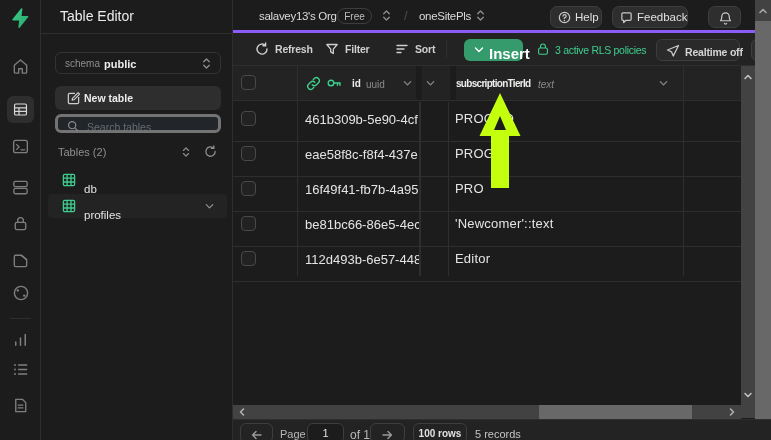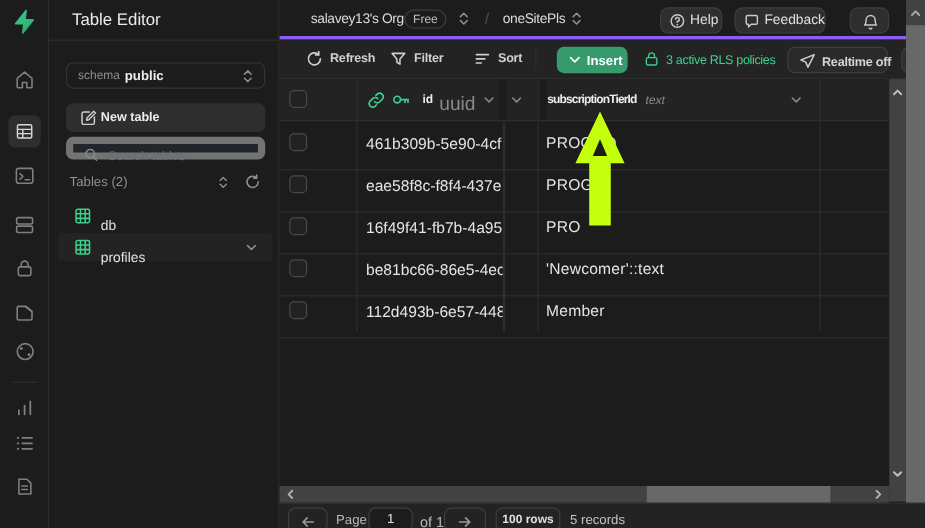--- a/index.html
+++ b/index.html
@@ -17,21 +17,21 @@
   #sidebar { left:41px; top:0; width:192px; height:440px; background:#1c1c1c; border-right:1px solid #2e2e2e; }
   #sb-title { position:absolute; left:19px; top:0; height:33px; line-height:33px; font-size:14px; font-weight:500; color:#ececec; }
   #sb-title-bar { position:absolute; left:0; top:33px; width:100%; height:1px; background:#2e2e2e; }
   #schema-box { position:absolute; left:14px; top:52px; width:166px; height:22px; border:1px solid #333333; border-radius:6px; }
   #schema-box .lbl { position:absolute; left:9px; top:5px; font-size:10px; color:#8f8f8f; }
   #schema-box .val { position:absolute; left:48px; top:4.5px; font-size:11px; font-weight:700; color:#ececec; }
   #schema-box .ud { position:absolute; right:7px; top:4px; color:#8f8f8f; }
   #new-table-btn { position:absolute; left:14px; top:86px; width:166px; height:24px; background:#2e2e2e; border-radius:6px; }
   #new-table-btn .ic { position:absolute; left:11px; top:5px; color:#cfcfcf; }
   #new-table-btn .t { position:absolute; left:29px; top:6px; font-size:10.5px; font-weight:600; color:#ececec; }
-  #search-box { position:absolute; left:14px; top:114px; width:166px; height:19px; background:#22262a; border:6px solid #737373; border-radius:6px; }
+  #search-box { position:absolute; left:14px; top:114px; width:166px; height:19px; background:#22262a; border:3px solid #737373; border-radius:6px; }
   #search-box .ic { position:absolute; left:9px; top:3px; color:#8a8a8a; }
   #search-box .ph { position:absolute; left:29px; top:3.5px; font-size:10.5px; color:#676d72; }
   #tables-head { position:absolute; left:0; top:144px; width:100%; height:16px; }
   #tables-head .t { position:absolute; left:17px; top:2px; font-size:11px; color:#8f8f8f; }
   #tables-head .ic1 { position:absolute; right:40px; top:2px; color:#8f8f8f; }
   #tables-head .ic2 { position:absolute; right:15px; top:1px; color:#8f8f8f; }
   .tbl-item { position:absolute; left:7px; width:179px; height:24px; border-radius:4px; }
   .tbl-item.sel { background:#232323; }
   .tbl-item .gic { position:absolute; left:14px; top:5px; color:#3ecf8e; }
   .tbl-item .nm { position:absolute; left:36px; top:15px; font-size:11.5px; color:#e2e2e2; }
@@ -52,39 +52,39 @@
   .top-btn .t { position:absolute; left:24px; top:4px; font-size:11.5px; color:#e0e0e0; }
   
   #toolbar { left:233px; top:33px; width:538px; height:33px; background:#232323; border-bottom:1px solid #2e2e2e; }
   .tb-act { position:absolute; top:0; height:32px; color:#cfcfcf; }
   .tb-act .ic { position:absolute; top:9px; left:0; }
   .tb-act .t { position:absolute; top:10px; left:20px; font-size:10.5px; font-weight:600; letter-spacing:-0.2px; }
   #tb-refresh { left:22px; } #tb-filter { left:92px; } #tb-sort { left:162px; }
   #tb-div { position:absolute; left:213px; top:7px; width:1px; height:18px; background:#2e2e2e; }
   #insert-btn { position:absolute; left:231px; top:6px; width:59px; height:22px; background:#359b6d; border-radius:6px; }
   #insert-btn .ic { position:absolute; left:9px; top:5px; color:#fff; }
-  #insert-btn .t { position:absolute; left:25px; top:5.5px; font-size:11px; font-weight:600; color:#fff; }
+  #insert-btn .t { position:absolute; left:25px; top:5.5px; font-size:15px; font-weight:600; color:#fff; }
   #rls { position:absolute; left:302px; top:0; width:200px; height:32px; color:#3ecf8e; }
   #rls .ic { position:absolute; left:0; top:8px; }
   #rls .t { position:absolute; left:20px; top:10.5px; font-size:10.5px; letter-spacing:-0.3px; white-space:nowrap; }
   #realtime-btn { position:absolute; left:423px; top:6px; width:84px; height:22px; background:#2a2a2a; border:1px solid #3e3e3e; border-radius:6px; }
   #realtime-btn .ic { position:absolute; left:9px; top:4px; color:#c9c9c9; }
   #realtime-btn .t { position:absolute; left:28px; top:6px; font-size:10.5px; font-weight:600; letter-spacing:-0.2px; color:#d5d5d5; white-space:nowrap; }
   #partial-btn { position:absolute; left:518px; top:6px; width:24px; height:22px; background:#2e2e2e; border:1px solid #3e3e3e; border-radius:6px; }
   
   #grid { left:233px; top:66px; width:508px; height:339px; background:#1c1c1c; }
   #grid-header { position:absolute; left:0; top:0; width:508px; height:35px; background:#232323; border-bottom:1px solid #2e2e2e; }
   .col-border { position:absolute; background:#2e2e2e; }
   .hdr-strip { position:absolute; top:0; height:34px; width:6px; background:#1c1c1c; }
   .cbx { position:absolute; width:15px; height:15px; border:1px solid #494949; border-radius:4px; background:#222222; }
   #grid-header .cbx { left:8px; top:9px; }
   #hdr-id-link { position:absolute; left:73px; top:10px; color:#3ecf8e; }
   #hdr-id-key { position:absolute; left:93px; top:9px; color:#3ecf8e; }
   #hdr-id-name { position:absolute; left:119px; top:12px; font-size:10px; font-weight:700; color:#ececec; }
-  #hdr-id-type { position:absolute; left:133px; top:12.5px; font-size:16px; color:#8a8a8a;text-align:center; }
+  #hdr-id-type { position:absolute; left:133px; top:12.5px; font-size:10px; color:#8a8a8a;text-align:center; }
   #hdr-id-chev { position:absolute; left:169px; top:12px; color:#8a8a8a; }
   #hdr-narrow-chev { position:absolute; left:192px; top:12px; color:#8a8a8a; }
   #hdr-sub-name { position:absolute; left:223px; top:12px; font-size:10px; font-weight:700; letter-spacing:-0.7px; color:#ececec; }
   #hdr-sub-type { position:absolute; left:305px; top:12.5px; font-size:10px; color:#8a8a8a;font-style:italic; }
   #hdr-sub-chev { position:absolute; left:425px; top:12px; color:#8a8a8a; }
   #rows { position:absolute; left:0; top:36px; width:508px; }
   .row { position:absolute; left:0; width:508px; height:40px; border-bottom:1px solid #2e2e2e; }
   .row .cbx { left:8px; top:9px; }
   .row .c-id { position:absolute; left:72px; top:10px; width:114px; height:16px; overflow:hidden; font-size:13px; color:#e4e4e4; white-space:nowrap; }
   .row .c-tier { position:absolute; left:222px; top:9px; width:226px; height:17px; overflow:hidden; letter-spacing:0.2px; font-size:13px; color:#e4e4e4; white-space:nowrap; }
@@ -433,21 +433,21 @@
           <div class="c-tier">PRO</div>
         </div>
         <div class="row" style="top: 105px;">
           <div class="cbx"></div>
           <div class="c-id">be81bc66-86e5-4ec</div>
           <div class="c-tier">'Newcomer'::text</div>
         </div>
         <div class="row" style="top: 140px;">
           <div class="cbx"></div>
           <div class="c-id">112d493b-6e57-448</div>
-          <div class="c-tier">Member</div>
+          <div class="c-tier">Editor</div>
         </div>
       </div>
 
     <div class="col-border" style="left:64px;top:0;width:1px;height:210px"></div>
     <div class="col-border" style="left:186px;top:36px;width:2px;height:174px"></div>
     <div class="col-border" style="left:215px;top:36px;width:1px;height:174px"></div>
     <div class="col-border" style="left:450px;top:0;width:1px;height:210px"></div>
   </div>
 
   <div class="abs" id="vscroll">

